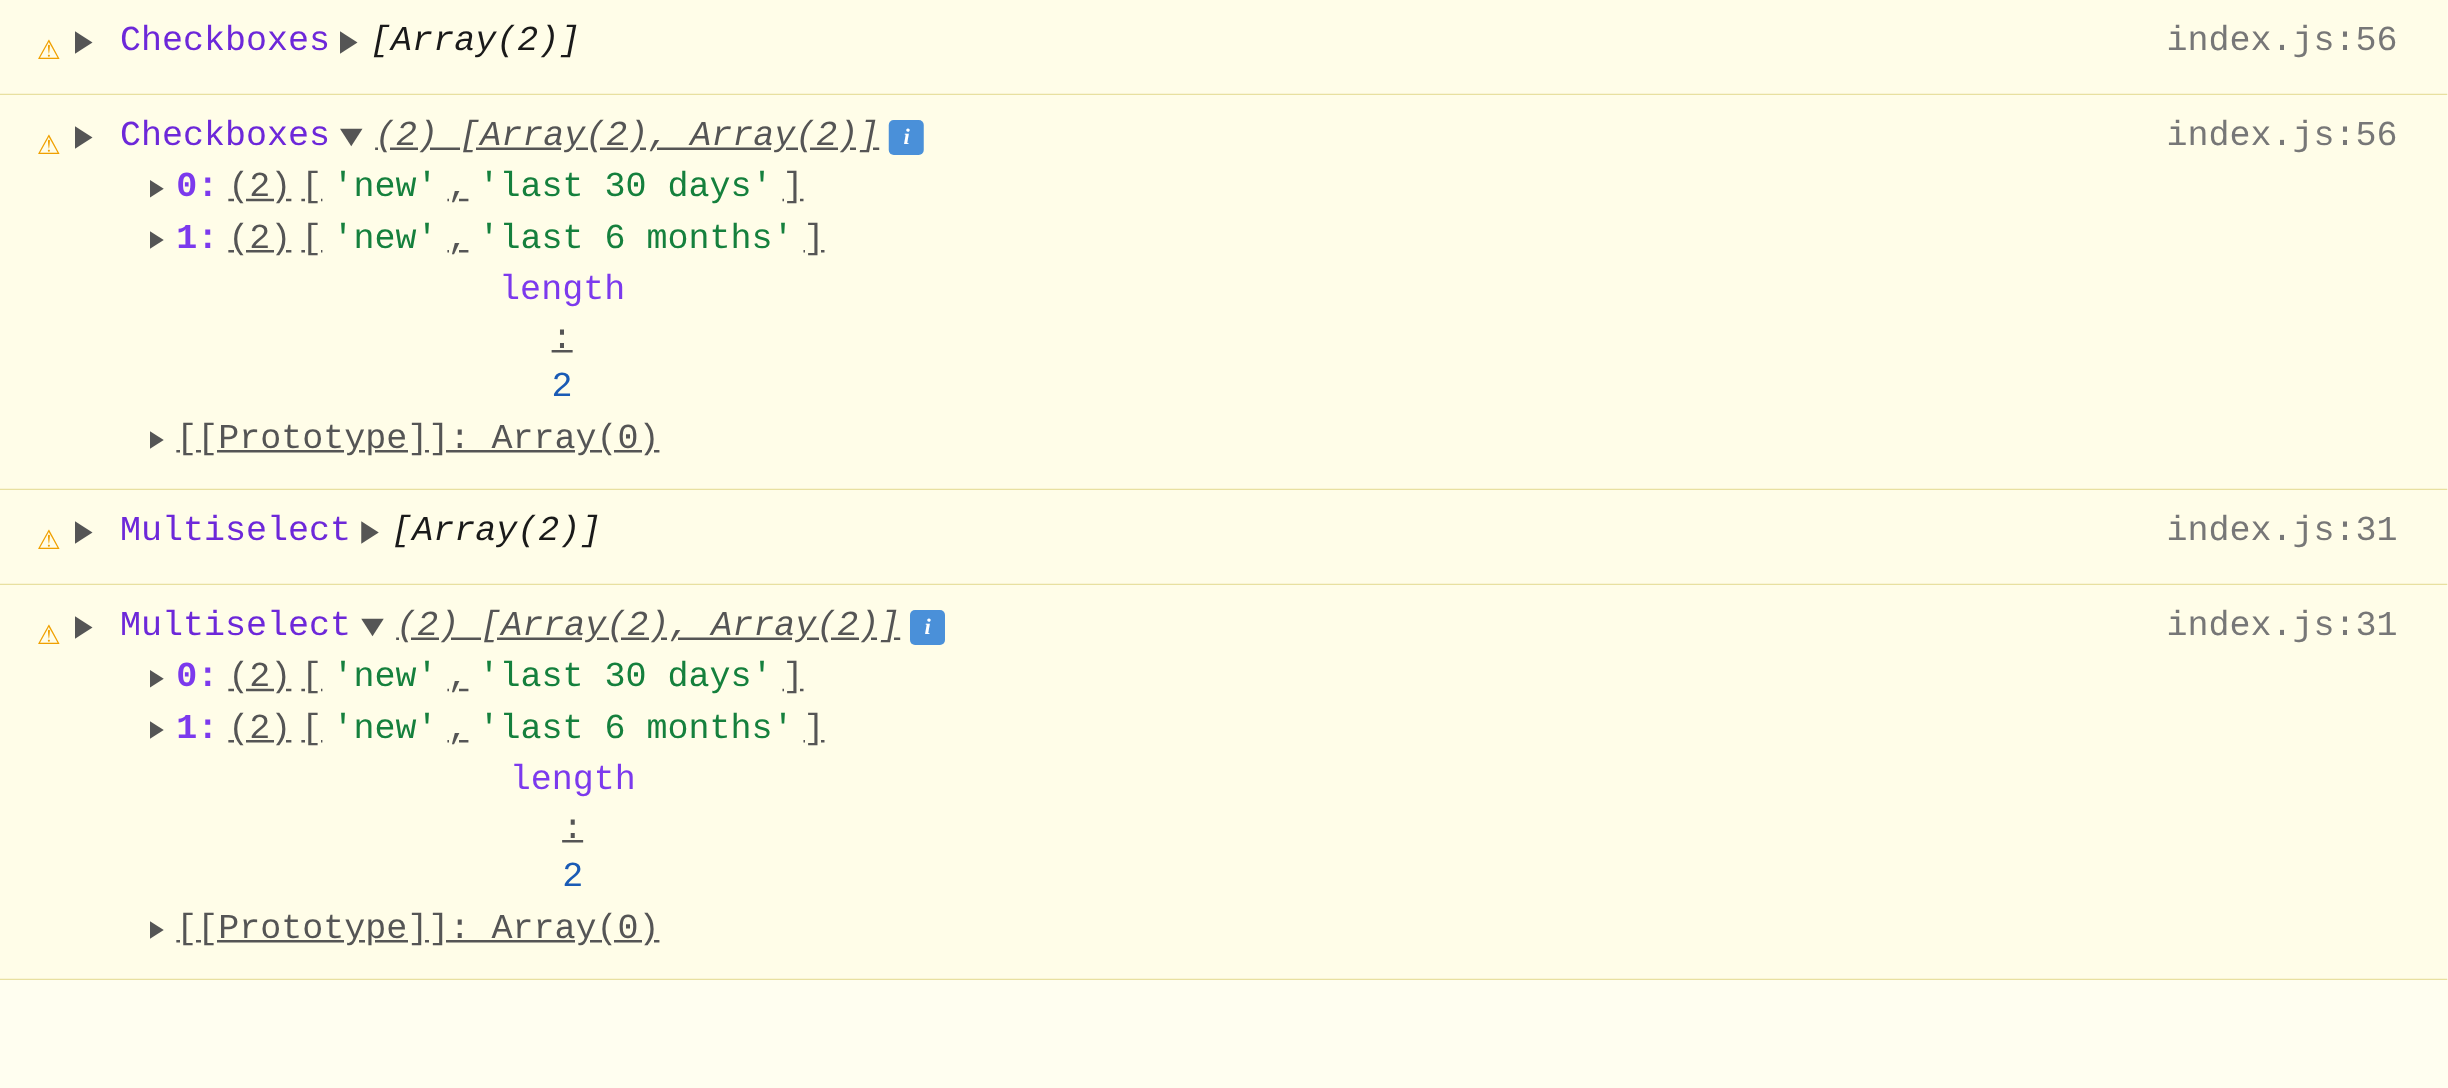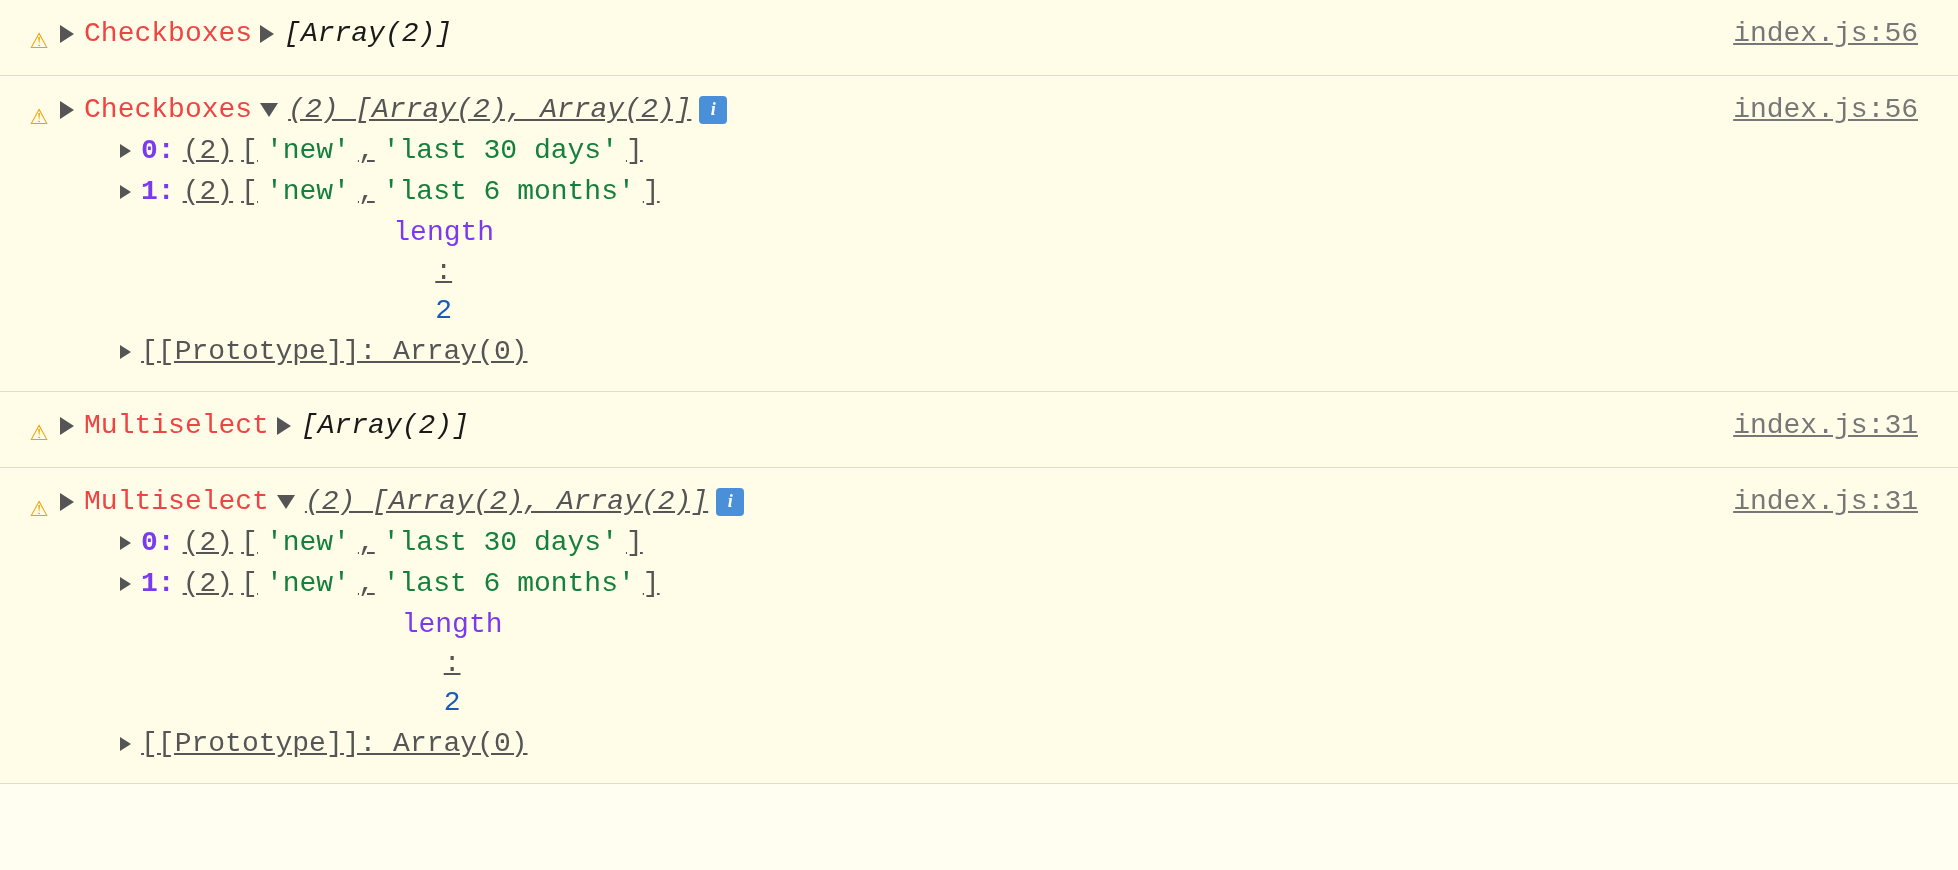--- a/index.html
+++ b/index.html
@@ -91,21 +91,22 @@
       height: 0;
       border-top: 7px solid transparent;
       border-bottom: 7px solid transparent;
       border-left: 11px solid #555;
       cursor: pointer;
       margin-right: 2px;
       flex-shrink: 0;
     }
 
     .text-black {
-      color: #ef4444;
+      color: #6d28d9;
+      margin-left: 12px;
     }
 
     .text-italic {
       font-style: italic;
       color: #1a1a1a;
       text-align: center;
     }
 
     .text-purple {
       color: #7c3aed;
@@ -135,21 +136,20 @@
       border-radius: 4px;
       font-size: 18px;
       font-weight: bold;
       font-style: italic;
       font-family: serif;
       flex-shrink: 0;
     }
 
     .file-link {
       color: #777;
-      text-decoration: underline;
       font-size: 28px;
       white-space: nowrap;
       flex-shrink: 0;
       cursor: pointer;
     }
 
     .indent-1 {
       padding-left: 60px;
     }
 

